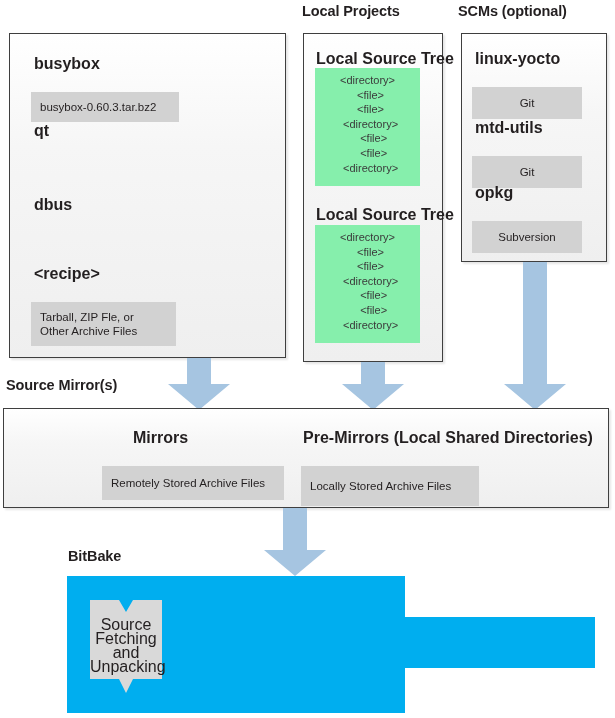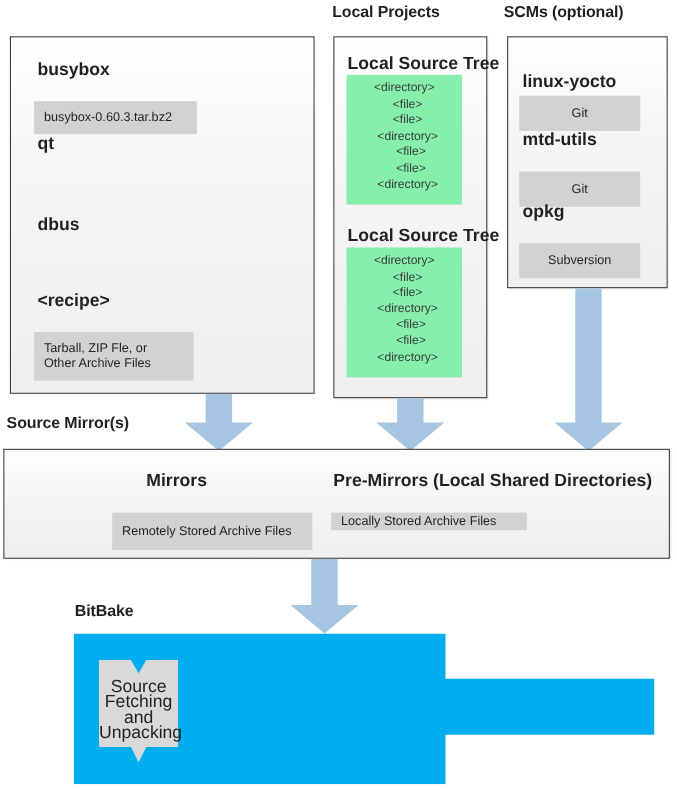--- a/index.html
+++ b/index.html
@@ -144,21 +144,21 @@
     <span class="tree-line">    &lt;file&gt;</span>
     <span class="tree-line">    &lt;file&gt;</span>
     <span class="tree-line">  &lt;directory&gt;</span>
   </div>
 
   <div class="section-title" style="left:458px; top:3px;">SCMs (optional)</div>
 
   <div class="panel" style="left:461px; top:33px; width:146px; height:229px;">
   </div>
 
-  <div class="item-label" style="left:475px; top:50px;margin-top:16px;">linux-yocto</div>
+  <div class="item-label" style="left:475px; top:50px;">linux-yocto</div>
   <div class="grey-box center" style="left:472px; top:69px; width:110px; height:32px;">Git</div>
 
   <div class="item-label" style="left:475px; top:119px;">mtd-utils</div>
   <div class="grey-box center" style="left:472px; top:138px; width:110px; height:32px;">Git</div>
 
   <div class="item-label" style="left:475px; top:184px;">opkg</div>
   <div class="grey-box center" style="left:472px; top:203px; width:110px; height:32px;">Subversion</div>
 
   <svg class="arrow" style="left:168px; top:358px;" width="62" height="52" viewBox="0 0 62 52">
     <polygon points="19,0 43,0 43,26 62,26 31,52 0,26 19,26" fill="#a6c5e1"></polygon>
@@ -174,21 +174,21 @@
 
   <div class="section-title" style="left:6px; top:377px;">Source Mirror(s)</div>
 
   <div class="panel" style="left:3px; top:408px; width:606px; height:100px;">
   </div>
 
   <div class="item-label" style="left:105px; top:429px;padding-left:28px;">Mirrors</div>
   <div class="grey-box left" style="left:102px; top:448px; width:182px; height:34px;">Remotely Stored Archive Files</div>
 
   <div class="item-label" style="left:303px; top:429px;">Pre-Mirrors (Local Shared Directories)</div>
-  <div class="grey-box left" style="left:301px; top:448px; width:178px; height:16px;">Locally Stored Archive Files</div>
+  <div class="grey-box left" style="left:301px; top:448px; width:178px; height:40px;">Locally Stored Archive Files</div>
 
   <svg class="arrow" style="left:264px; top:508px;" width="62" height="68" viewBox="0 0 62 68">
     <polygon points="19,0 43,0 43,42 62,42 31,68 0,42 19,42" fill="#a6c5e1"></polygon>
   </svg>
 
   <div class="section-title" style="left:68px; top:548px;">BitBake</div>
 
   <svg class="bitbake-shape" style="left:67px; top:576px;" width="528" height="137" viewBox="0 0 528 137">
     <polygon points="0,0 338,0 338,41 528,41 528,92 338,92 338,137 0,137" fill="#00aeef"></polygon>
   </svg>

